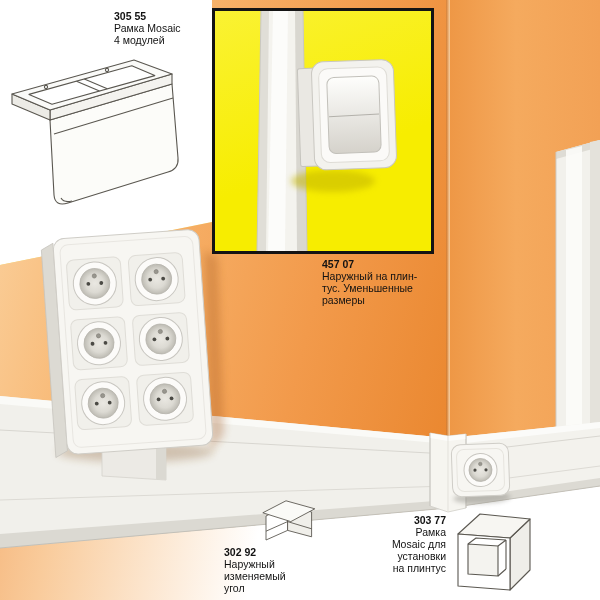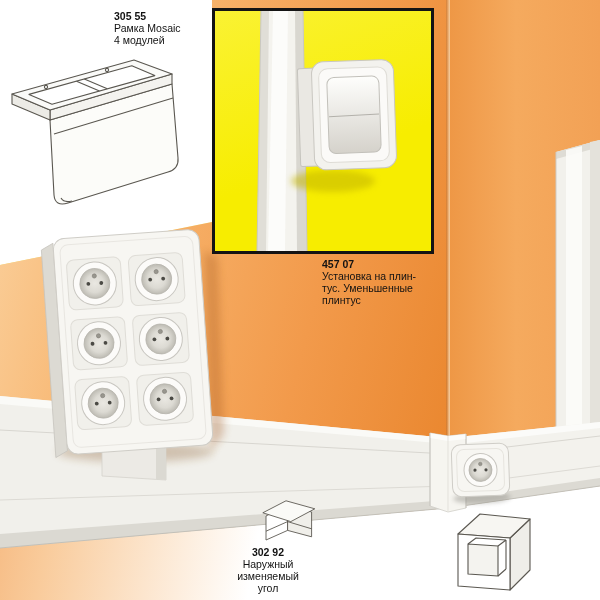--- a/index.html
+++ b/index.html
@@ -32,21 +32,21 @@
   .draw{position:absolute;}
   #draw-30555{left:4px;top:46px;width:206px;height:186px;}
   #draw-30292{left:258px;top:496px;width:64px;height:48px;}
   #draw-30377{left:452px;top:506px;width:94px;height:88px;}
 
   
   .lbl{position:absolute;color:var(--text,#121212);font-size:10.5px;line-height:12px;}
   .lbl .code{font-weight:700;}
   #lbl-30555{left:114px;top:10px;width:96px;text-align:left;}
   #lbl-31407{left:322px;top:258px;width:114px;text-align:left;}
-  #lbl-30292{left:224px;top:546px;width:88px;text-align:center;}
+  #lbl-30292{left:224px;top:546px;width:88px;text-align:left;}
   #lbl-30377{left:356px;top:514px;width:90px;text-align:right;}
 </style>
 </head>
 <body>
 
 <div class="stage">
 
   <div class="wall-left"></div>
   <div class="wall-right"></div>
   <div class="corner-edge"></div>
@@ -208,26 +208,33 @@
   </svg>
 
   <div class="lbl" id="lbl-30555">
     <div class="code">305 55</div>
     <div>Рамка Mosaic</div>
     <div>4 модулей</div>
   </div>
 
   <div class="lbl" id="lbl-31407">
     <div class="code">457 07</div>
-    <div>Установка на плин-</div>
+    <div>Наружный на плин-</div>
     <div>тус. Уменьшенные</div>
-    <div>плинтус</div>
+    <div>размеры</div>
   </div>
 
   <div class="lbl" id="lbl-30292">
     <div class="code">302 92</div>
     <div>Наружный</div>
     <div>изменяемый</div>
     <div>угол</div>
   </div>
 
+  <div class="lbl" id="lbl-30377">
+    <div class="code">303 77</div>
+    <div>Рамка</div>
+    <div>Mosaic для</div>
+    <div>установки</div>
+    <div>на плинтус</div>
+  </div>
 
 </div>
 
 </body></html>

